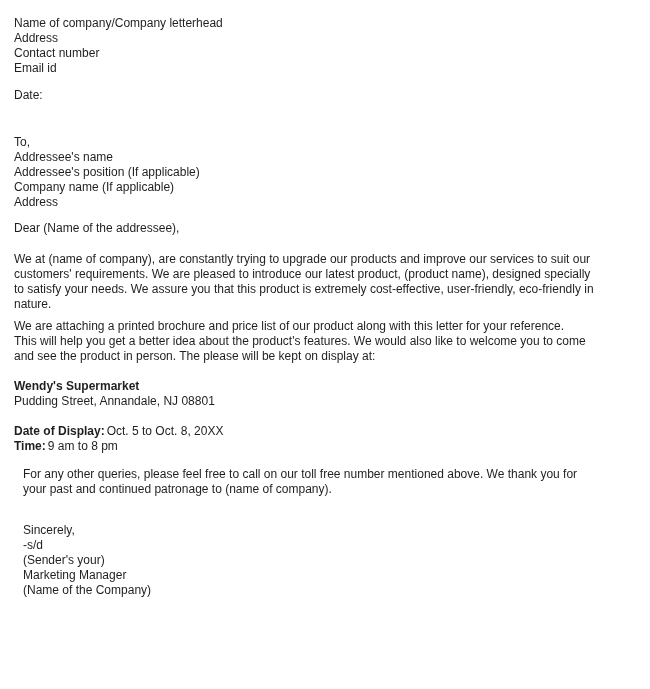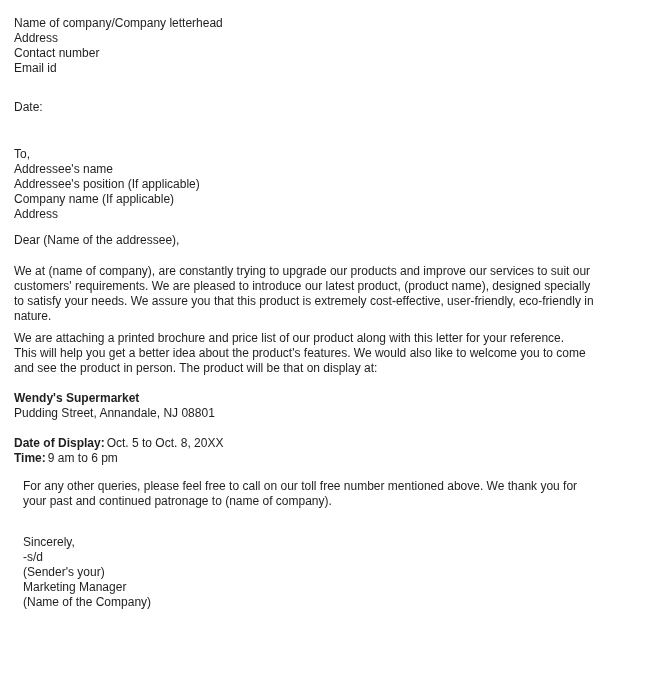--- a/index.html
+++ b/index.html
@@ -19,21 +19,21 @@
   }
   .letter {
     padding: 16px 8px 0 14px;
   }
   .line {
     white-space: nowrap;
   }
   .para {
     white-space: pre-line;
   }
-  .letterhead        { margin-bottom: 24px; }
+  .letterhead        { margin-bottom: 12px; }
   .date-line         { margin-bottom: 32px; }
   .recipient         { margin-bottom: 11px; }
   .salutation-block  { margin-bottom: 16px; }
   .para-upgrade      { margin-bottom: 7px; }
   .para-brochure     { margin-bottom: 15px; }
   .display-location  { margin-bottom: 15px; }
   .display-schedule  { margin-bottom: 13px; }
   .para-queries      { margin-bottom: 26px; padding-left: 9px; }
   .signature         { padding-left: 9px; }
   .bold {
@@ -69,30 +69,30 @@
     <div class="line">Dear (Name of the addressee),</div>
   </div>
 
   <div class="para para-upgrade">We at (name of company), are constantly trying to upgrade our products and improve our services to suit our
 customers' requirements. We are pleased to introduce our latest product, (product name), designed specially
 to satisfy your needs. We assure you that this product is extremely cost-effective, user-friendly, eco-friendly in
 nature.</div>
 
   <div class="para para-brochure">We are attaching a printed brochure and price list of our product along with this letter for your reference.
 This will help you get a better idea about the product's features. We would also like to welcome you to come
-and see the product in person. The product will be that on display at:</div>
+and see the product in person. The please will be kept on display at:</div>
 
   <div class="display-location">
     <div class="line bold">Wendy's Supermarket</div>
     <div class="line">Pudding Street, Annandale, NJ 08801</div>
   </div>
 
   <div class="display-schedule">
     <div class="line"><span class="bold">Date of Display:</span><span class="inline-value">Oct. 5 to Oct. 8, 20XX</span></div>
-    <div class="line"><span class="bold">Time:</span><span class="inline-value">9 am to 6 pm</span></div>
+    <div class="line"><span class="bold">Time:</span><span class="inline-value">9 am to 8 pm</span></div>
   </div>
 
   <div class="para para-queries">For any other queries, please feel free to call on our toll free number mentioned above. We thank you for
 your past and continued patronage to (name of company).</div>
 
   <div class="signature">
     <div class="line">Sincerely,</div>
     <div class="line">-s/d</div>
     <div class="line">(Sender's your)</div>
     <div class="line">Marketing Manager</div>

